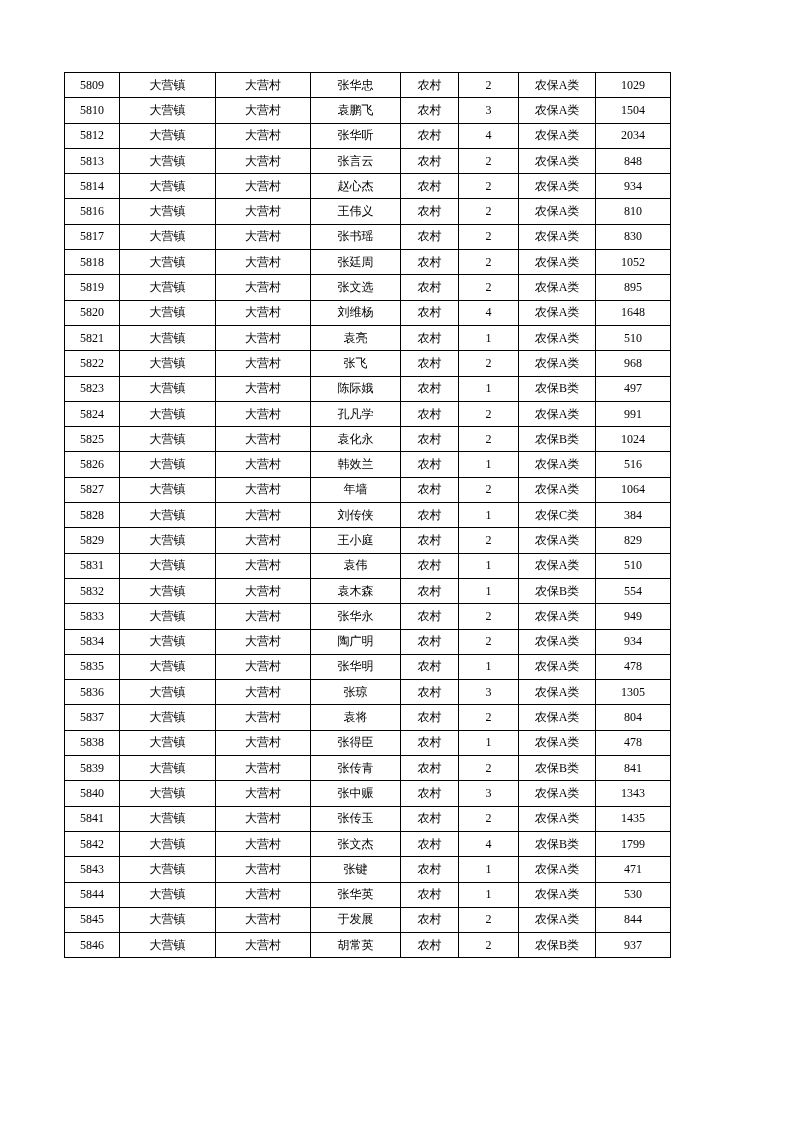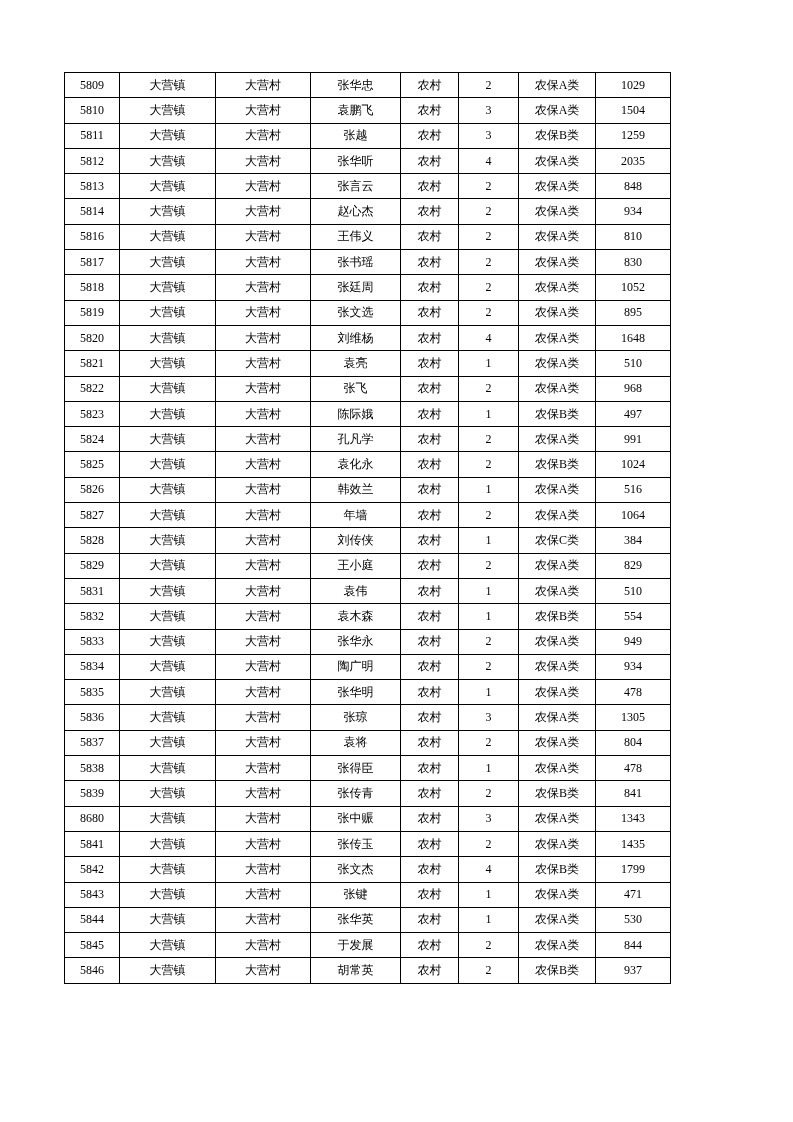--- a/index.html
+++ b/index.html
@@ -71,38 +71,28 @@
           <td>5810</td>
           <td>大营镇</td>
           <td>大营村</td>
           <td>袁鹏飞</td>
           <td>农村</td>
           <td>3</td>
           <td>农保A类</td>
           <td>1504</td>
         </tr>
         <tr>
-          <td>5811</td>
-          <td>大营镇</td>
-          <td>大营村</td>
-          <td>张越</td>
-          <td>农村</td>
-          <td>3</td>
-          <td>农保B类</td>
-          <td>1259</td>
-        </tr>
-        <tr>
           <td>5812</td>
           <td>大营镇</td>
           <td>大营村</td>
           <td>张华听</td>
           <td>农村</td>
           <td>4</td>
           <td>农保A类</td>
-          <td>2035</td>
+          <td>2034</td>
         </tr>
         <tr>
           <td>5813</td>
           <td>大营镇</td>
           <td>大营村</td>
           <td>张言云</td>
           <td>农村</td>
           <td>2</td>
           <td>农保A类</td>
           <td>848</td>
@@ -341,21 +331,21 @@
           <td>5839</td>
           <td>大营镇</td>
           <td>大营村</td>
           <td>张传青</td>
           <td>农村</td>
           <td>2</td>
           <td>农保B类</td>
           <td>841</td>
         </tr>
         <tr>
-          <td>8680</td>
+          <td>5840</td>
           <td>大营镇</td>
           <td>大营村</td>
           <td>张中赈</td>
           <td>农村</td>
           <td>3</td>
           <td>农保A类</td>
           <td>1343</td>
         </tr>
         <tr>
           <td>5841</td>

